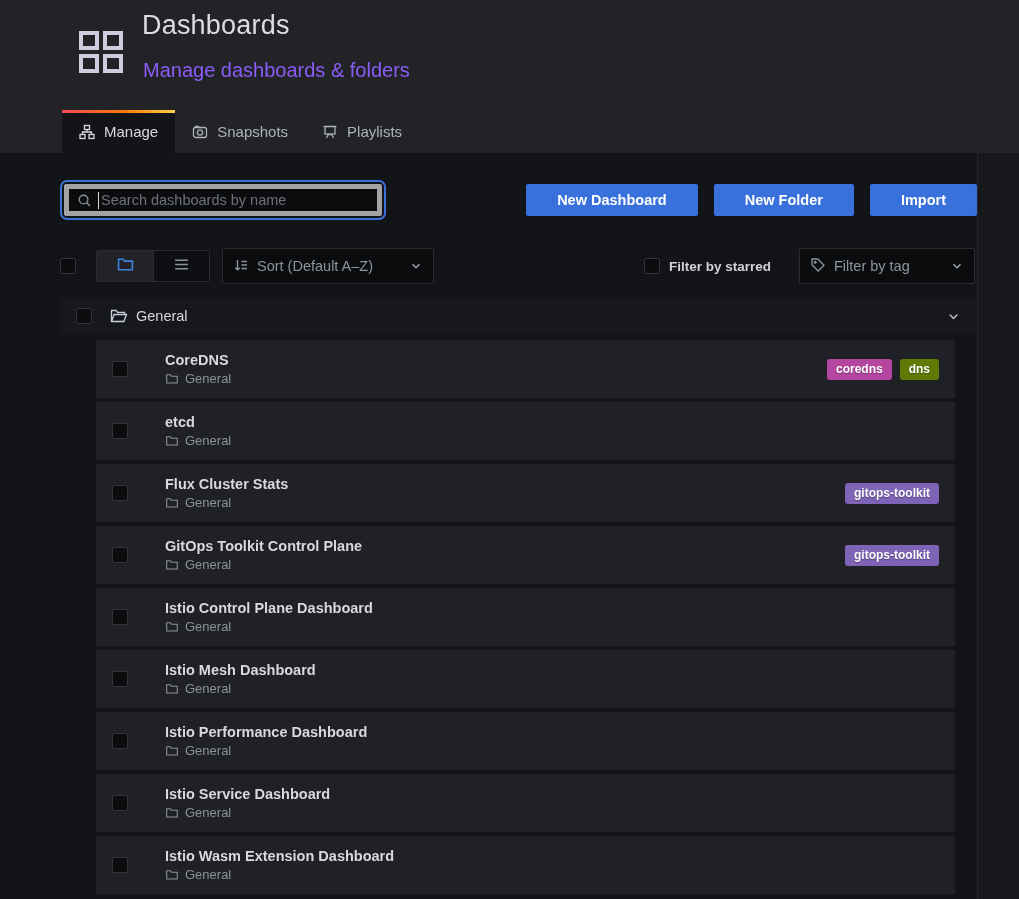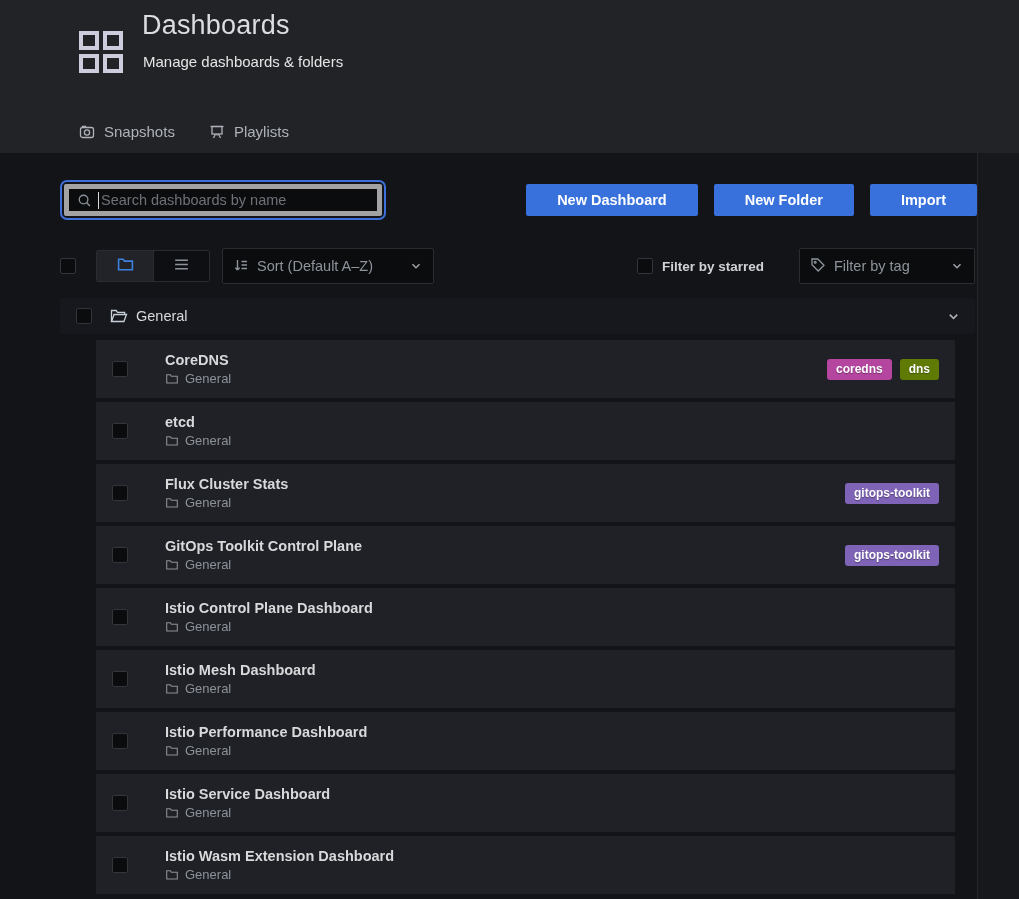--- a/index.html
+++ b/index.html
@@ -3,21 +3,21 @@
 <meta charset="utf-8">
 <style>
   * { margin:0; padding:0; box-sizing:border-box; }
   html,body { width:1019px; height:899px; background:#131418; overflow:hidden; }
   body { font-family:"Liberation Sans", sans-serif; color:#d8d9da; position:relative; }
 
   
   .page-header { position:absolute; top:0; left:0; width:1019px; height:153px; background:#222327; }
   .logo { position:absolute; left:78px; top:30px; width:46px; height:44px; color:#ccccdc; }
   .page-title { position:absolute; left:142px; top:10px; font-size:27px; font-weight:500; color:#dcdde0; letter-spacing:.2px; }
-  .page-subtitle { position:absolute; left:143px; top:53px; font-size:15px; color:#e5e5e5; }
+  .page-subtitle { position:absolute; left:143px; top:59px; font-size:20px; color:#8b5cf6; }
 
   
   .tabbar { position:absolute; left:62px; bottom:0; display:flex; align-items:flex-end; }
   .tab { height:43px; display:flex; align-items:center; gap:9px; padding:0 17px; font-size:15px; color:#aeb2b9; cursor:pointer; position:relative; }
   .tab .ticon { display:flex; color:#aeb2b9; }
   .tab.active { background:#131418; color:#d8d9da; }
   .tab.active .ticon { color:#d8d9da; }
   .tab.active::before { content:""; position:absolute; top:0; left:0; right:0; height:3px;
     background:linear-gradient(90deg,#f2495c 0%,#ff780a 55%,#fad34a 100%); }
 
@@ -42,21 +42,21 @@
   .filter-row { position:absolute; top:97px; left:60px; width:915px; height:32px; display:flex; align-items:center; }
   .checkbox { width:16px; height:16px; background:#0b0c0e; border:1px solid #33353a; border-radius:2px; flex:none; cursor:pointer; }
   .seg-group { margin-left:20px; display:flex; height:32px; border:1px solid #2a2c31; border-radius:2px; overflow:hidden; }
   .seg { width:56px; display:flex; align-items:center; justify-content:center; background:#0e0f12; color:#8d939b; cursor:pointer; }
   .seg.active { background:#212329; color:#3c82de; }
   .seg + .seg { border-left:1px solid #2a2c31; }
   .select { height:32px; background:#0b0c0e; border:1px solid #2a2c31; border-radius:2px;
     display:flex; align-items:center; padding:17px 10px; gap:8px; color:#8e949c; font-size:14.5px; cursor:pointer; }
   .select .chev { margin-left:auto; color:#9fa4ab; display:flex; }
   .sort-select { margin-left:12px; width:212px; }
-  .tag-select { margin-left:35px; width:176px; }
+  .tag-select { margin-left:28px; width:176px; }
   .starred { margin-left:auto; display:flex; align-items:center; gap:9px; }
   .starred-label { font-size:13.5px; font-weight:700; color:#d0d2d5; }
 
   
   .section-header { position:absolute; top:145px; left:60px; width:915px; height:36px; background:#17181d;
     border-radius:2px; display:flex; align-items:center; padding:0 14px 0 16px; gap:0; cursor:pointer; }
   .section-header .ficon { margin-left:18px; color:#c7d0d9; display:flex; }
   .section-title { margin-left:8px; font-size:14.5px; color:#d8d9da; }
   .section-header .chev { margin-left:auto; color:#aeb2b9; display:flex; }
 
@@ -80,20 +80,31 @@
       <rect x="3" y="3" width="16" height="15"></rect>
       <rect x="27" y="3" width="16" height="15"></rect>
       <rect x="3" y="26" width="16" height="15"></rect>
       <rect x="27" y="26" width="16" height="15"></rect>
     </svg>
   </div>
   <div class="page-title">Dashboards</div>
   <div class="page-subtitle">Manage dashboards &amp; folders</div>
 
   <div class="tabbar">
+    <div class="tab active">
+      <span class="ticon">
+        <svg width="16" height="16" viewBox="0 0 16 16" fill="none" stroke="currentColor" stroke-width="1.3">
+          <rect x="5.5" y="1.5" width="5" height="4"></rect>
+          <rect x="1" y="10.5" width="5" height="4"></rect>
+          <rect x="10" y="10.5" width="5" height="4"></rect>
+          <path d="M8 5.5v2.5M3.5 10.5V8h9v2.5"></path>
+        </svg>
+      </span>
+      <span>Manage</span>
+    </div>
     <div class="tab">
       <span class="ticon">
         <svg width="16" height="16" viewBox="0 0 16 16" fill="none" stroke="currentColor" stroke-width="1.3">
           <rect x="1.5" y="3.5" width="13" height="10" rx="2"></rect>
           <circle cx="8" cy="8.5" r="2.6"></circle>
           <path d="M3.5 3.5v-1h3v1"></path>
         </svg>
       </span>
       <span>Snapshots</span>
     </div>

